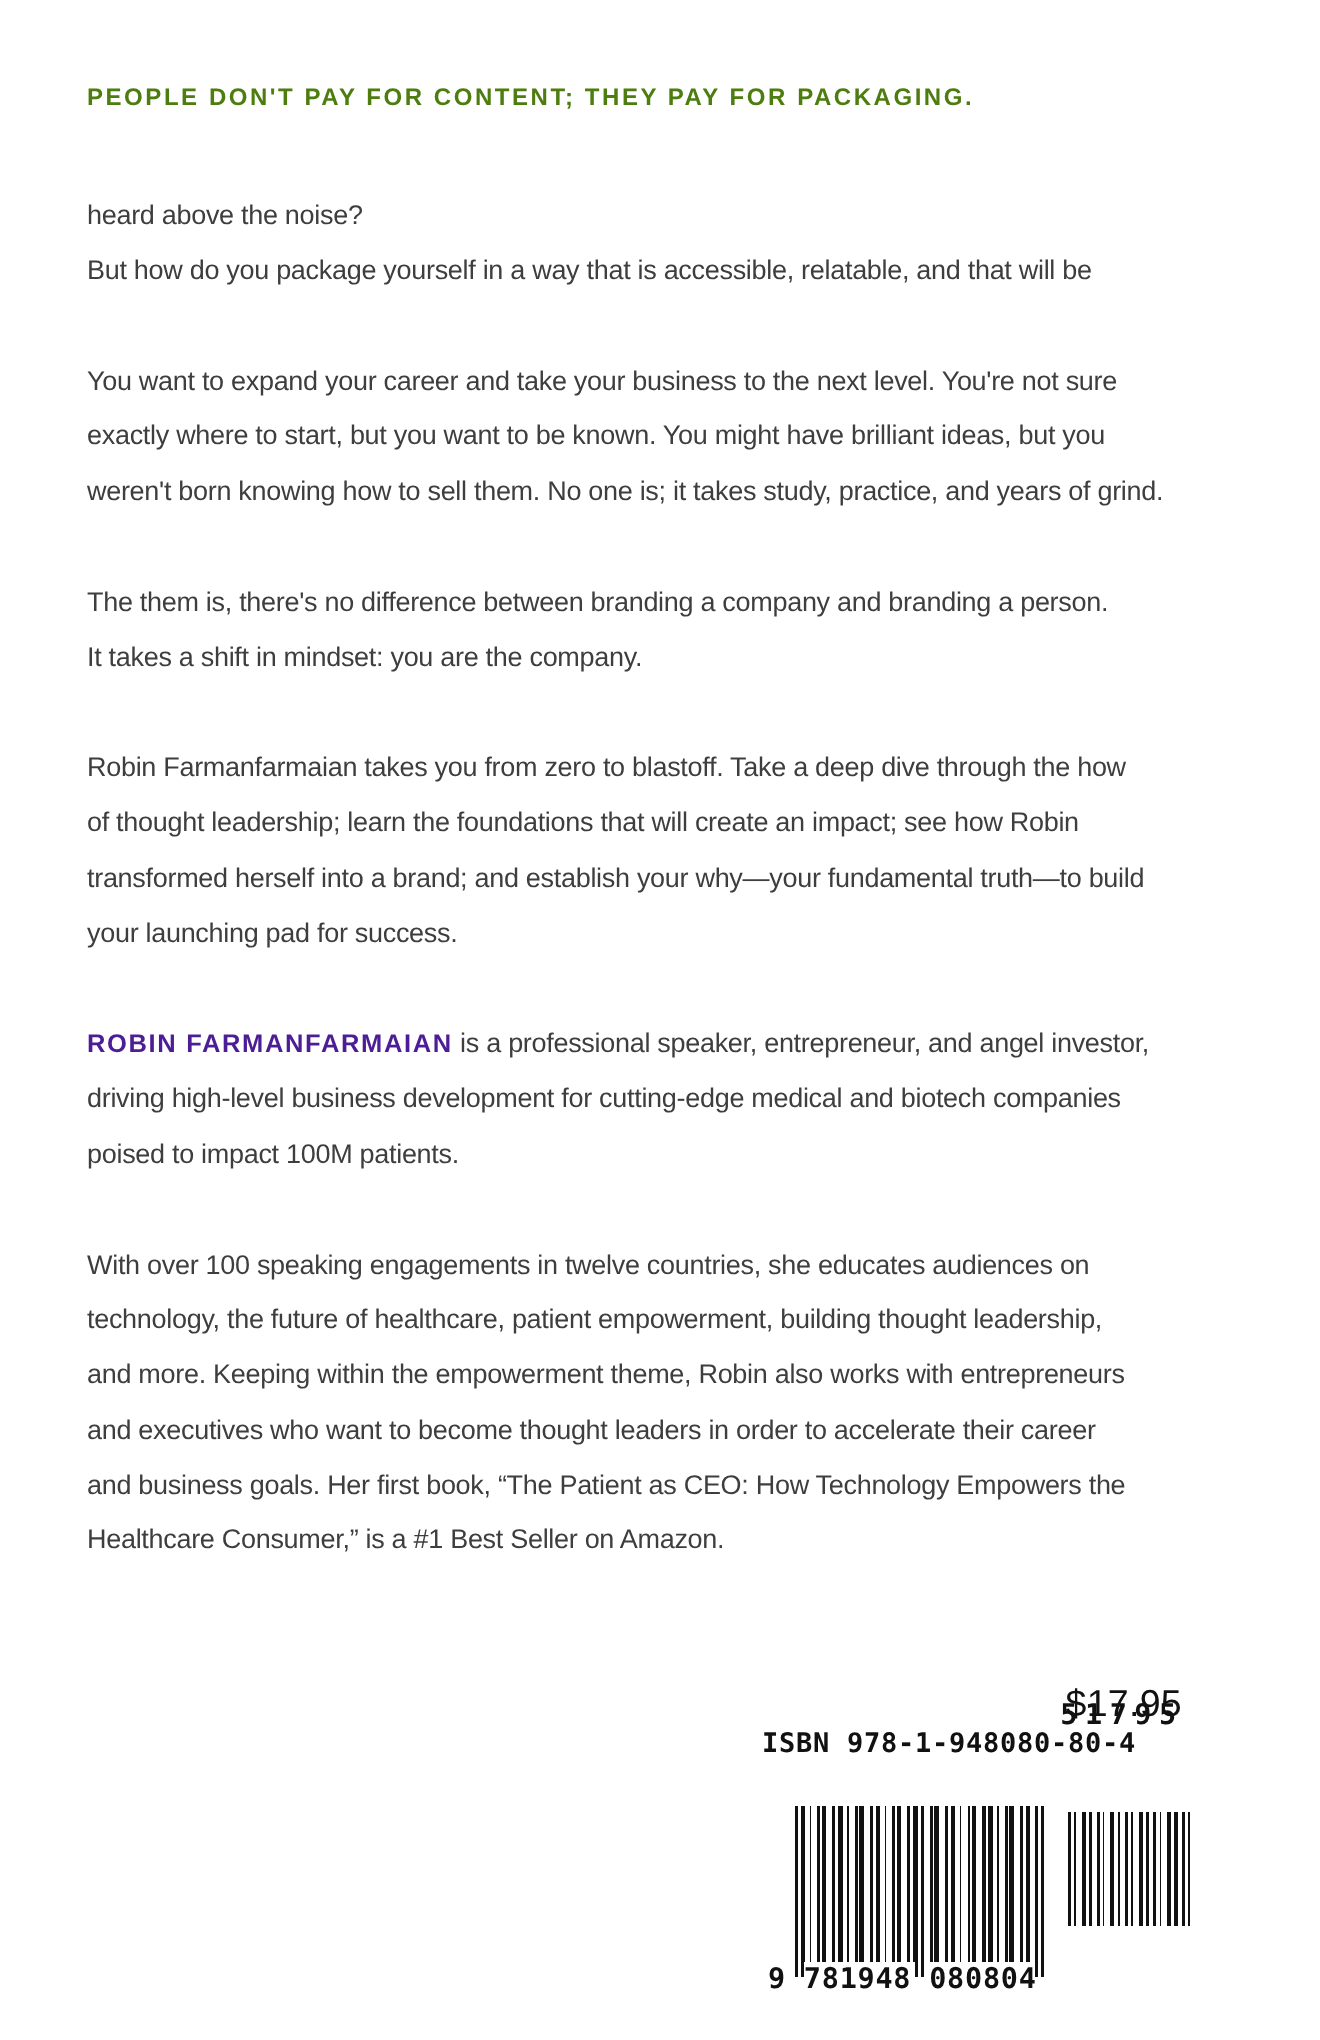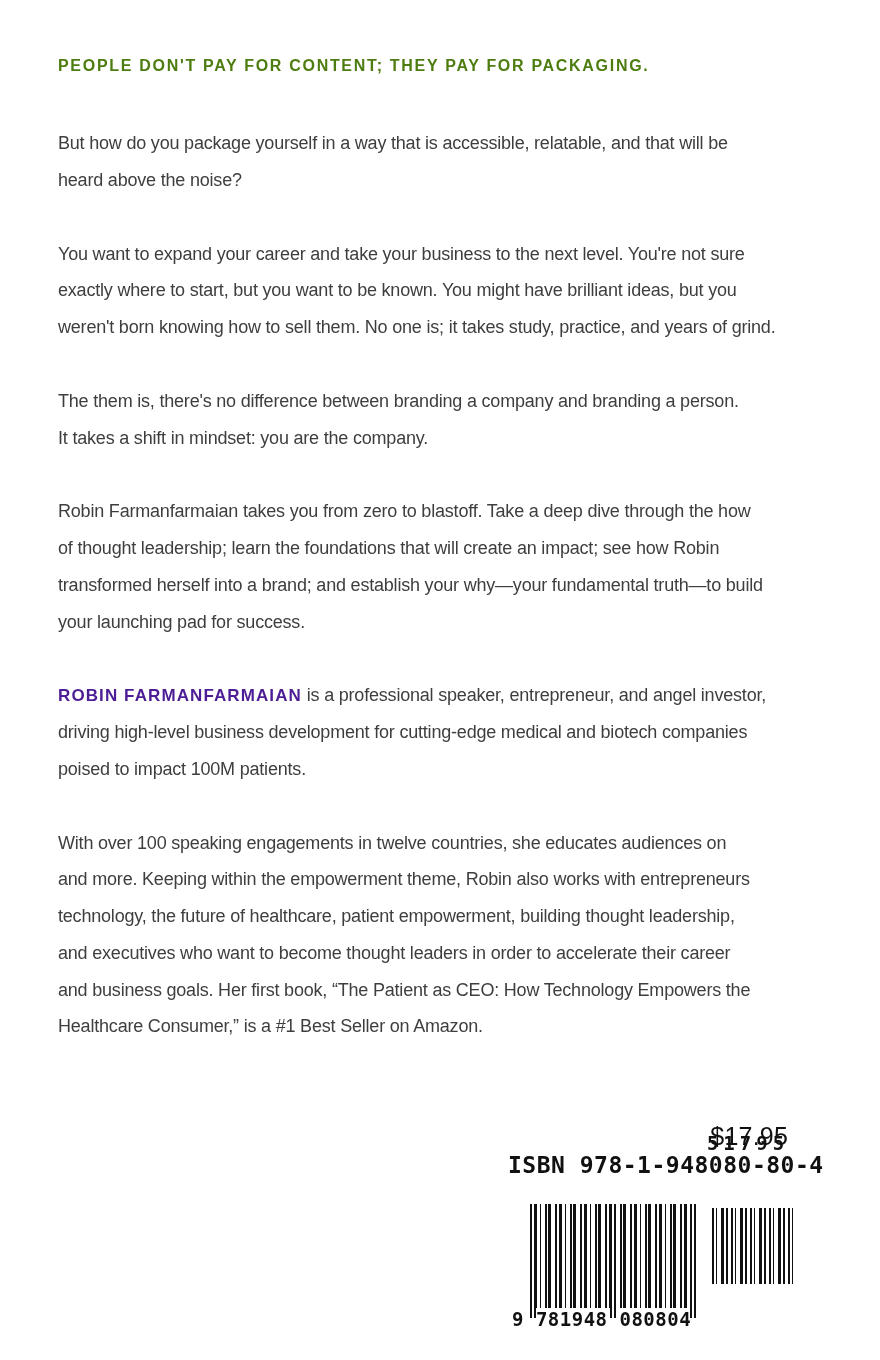--- a/index.html
+++ b/index.html
@@ -21,21 +21,21 @@
   .bio-lead{
     color:#4c1d95;font-weight:700;font-size:17px;letter-spacing:1.1px;
   }
   
   .price{
     position:absolute;top:1122px;right:92px;font-size:25px;font-weight:400;
     color:#111111;letter-spacing:0.2px;
   }
   .isbn-label{
     position:absolute;top:1152px;left:508px;width:280px;text-align:left;
-    font-family:"DejaVu Sans Mono",monospace;font-weight:700;font-size:23px;
+    font-family:"DejaVu Sans Mono",monospace;font-weight:700;font-size:18px;
     letter-spacing:0.5px;color:#111111;white-space:nowrap;
   }
   .main-barcode{position:absolute;left:530px;top:1204px;width:166px;height:130px;}
   .bars{
     position:absolute;left:0;right:0;top:0;height:104px;
     background-image:
       repeating-linear-gradient(90deg,
         #111 0 2px,transparent 2px 4px,
         #111 4px 7px,transparent 7px 10px,
         #111 10px 11px,transparent 11px 15px,
@@ -86,22 +86,22 @@
 </head>
 <body>
 
 <div class="cover">
 
   <div class="text-block">
 
     <div class="headline">PEOPLE DON'T PAY FOR CONTENT; THEY PAY FOR PACKAGING.</div>
 
     <div class="para">
+      <div class="line">heard above the noise?</div>
       <div class="line">But how do you package yourself in a way that is accessible, relatable, and that will be</div>
-      <div class="line">heard above the noise?</div>
     </div>
 
     <div class="para">
       <div class="line">You want to expand your career and take your business to the next level. You're not sure</div>
       <div class="line">exactly where to start, but you want to be known. You might have brilliant ideas, but you</div>
       <div class="line">weren't born knowing how to sell them. No one is; it takes study, practice, and years of grind.</div>
     </div>
 
     <div class="para">
       <div class="line">The them is, there's no difference between branding a company and branding a person.</div>
@@ -116,22 +116,22 @@
     </div>
 
     <div class="para">
       <div class="line"><span class="bio-lead">ROBIN FARMANFARMAIAN</span><span> is a professional speaker, entrepreneur, and angel investor,</span></div>
       <div class="line">driving high-level business development for cutting-edge medical and biotech companies</div>
       <div class="line">poised to impact 100M patients.</div>
     </div>
 
     <div class="para">
       <div class="line">With over 100 speaking engagements in twelve countries, she educates audiences on</div>
+      <div class="line">technology, the future of healthcare, patient empowerment, building thought leadership,</div>
       <div class="line">and more. Keeping within the empowerment theme, Robin also works with entrepreneurs</div>
-      <div class="line">technology, the future of healthcare, patient empowerment, building thought leadership,</div>
       <div class="line">and executives who want to become thought leaders in order to accelerate their career</div>
       <div class="line">and business goals. Her first book, “The Patient as CEO: How Technology Empowers the</div>
       <div class="line">Healthcare Consumer,” is a #1 Best Seller on Amazon.</div>
     </div>
 
   </div>
 
   <div class="price">$17.95</div>
 
   <div class="isbn-label">ISBN 978-1-948080-80-4</div>

